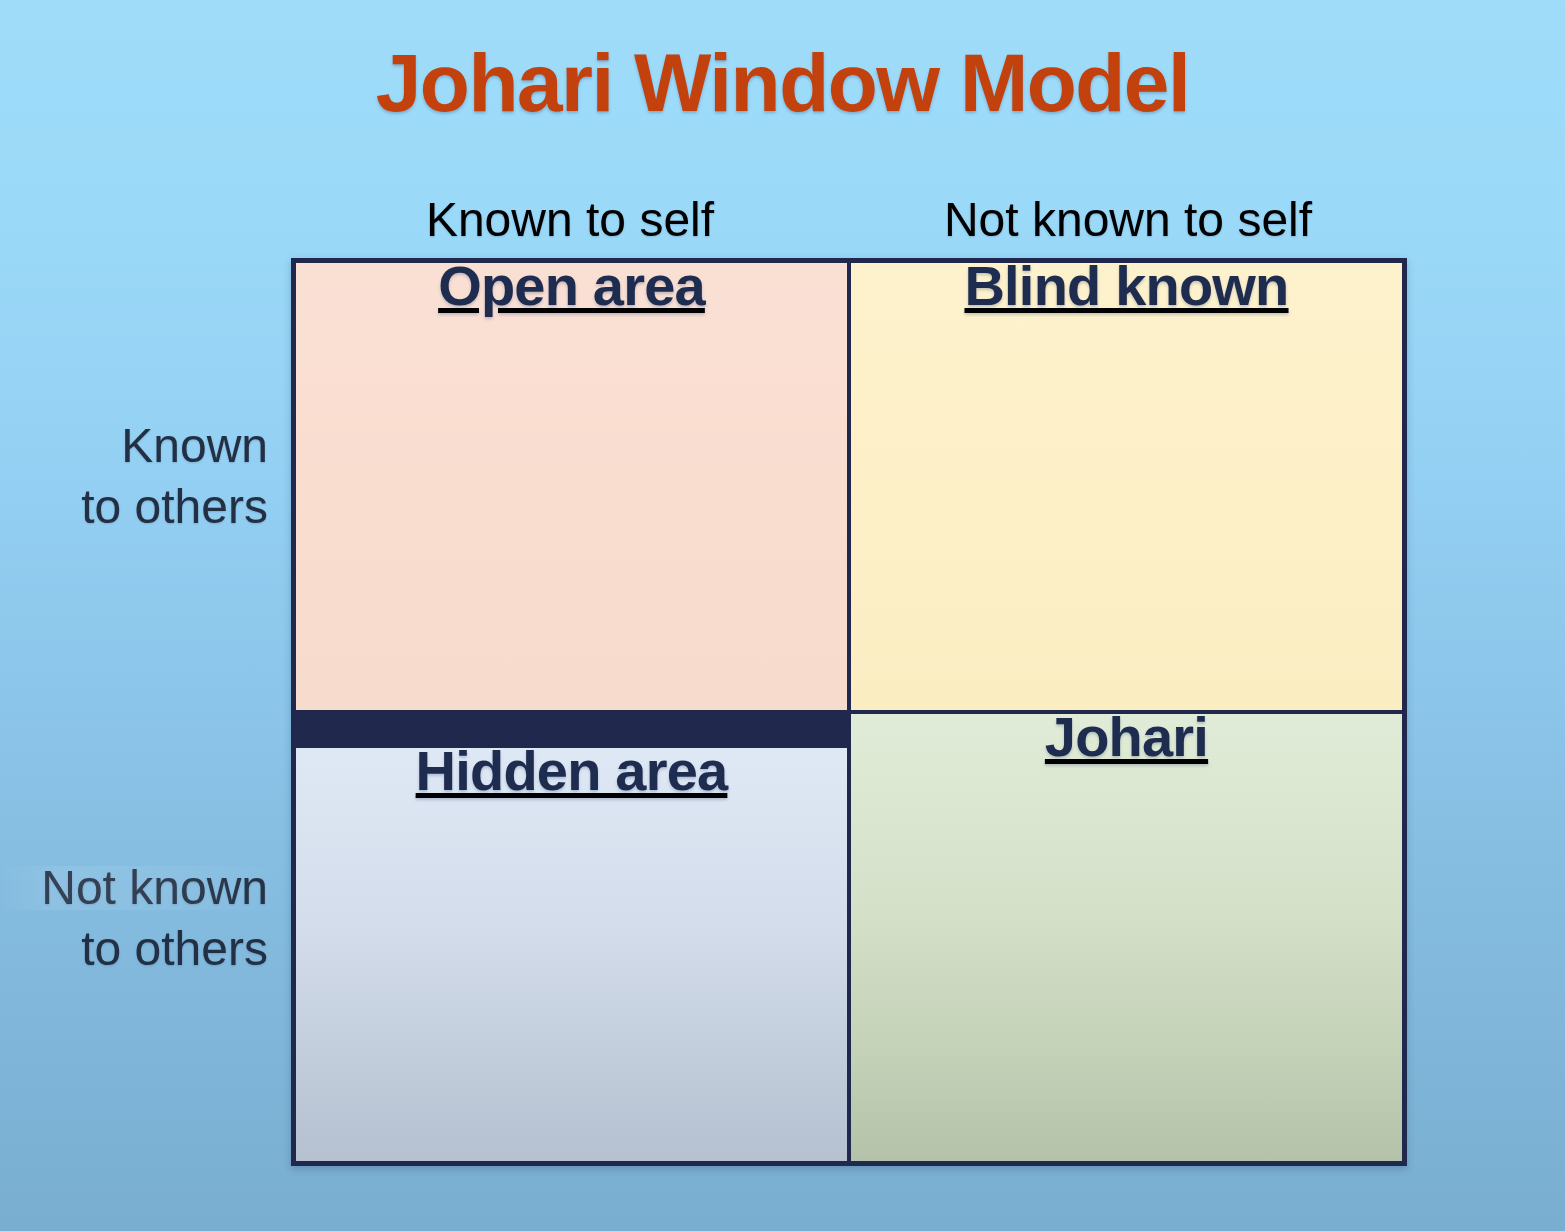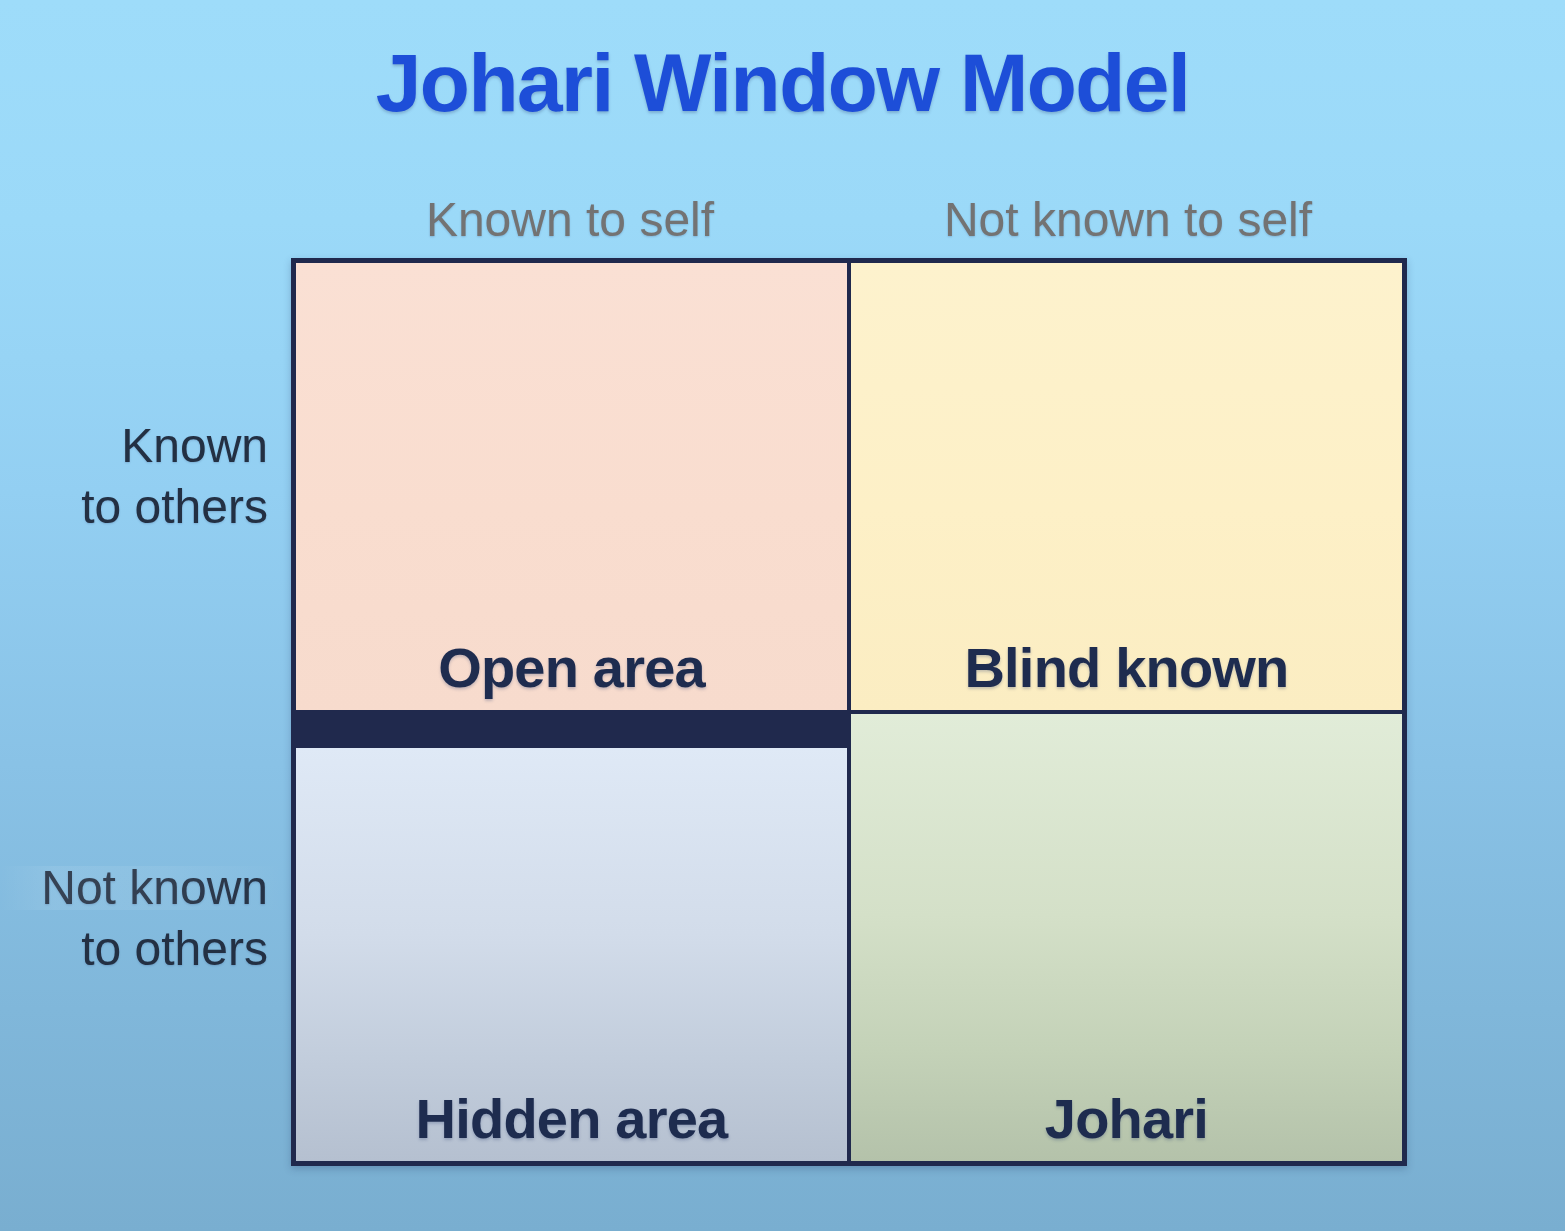--- a/index.html
+++ b/index.html
@@ -27,32 +27,32 @@
   
   #page-title {
     position:absolute;
     left:0;
     top:36px;
     width:1565px;
     text-align:center;
     font-size:82px;
     font-weight:bold;
     letter-spacing:-1.5px;
-    color:#1d4ed8;
+    color:#c2410c;
     text-shadow:0 2px 3px rgba(40,60,110,0.28);
     white-space:nowrap;
   }
 
   
   .col-header {
     position:absolute;
     top:192px;
     font-size:48px;
     font-weight:normal;
-    color:#737373;
+    color:#000000;
     white-space:nowrap;
     text-align:center;
     text-shadow:0 1px 2px rgba(40,60,110,0.22);
   }
   #col-header-known       { left:291px;  width:558px; }
   #col-header-not-known   { left:849px;  width:558px; }
 
   
   .row-header {
     position:absolute;
@@ -81,23 +81,24 @@
     display:grid;
     grid-template-columns:1fr 1fr;
     grid-template-rows:1fr 1fr;
     gap:4px;
     box-shadow:0 3px 7px rgba(30,50,95,0.25);
   }
 
   .quadrant {
     position:relative;
     display:flex;
-    align-items:flex-end;
+    align-items:flex-start;
     justify-content:center;
     overflow:hidden;
+    text-decoration:underline;
   }
 
   .quadrant-label {
     font-size:56px;
     font-weight:bold;
     letter-spacing:-0.8px;
     color:#1e2c4f;
     text-shadow:0 2px 3px rgba(40,60,110,0.25);
     white-space:nowrap;
     transform:translateY(-10px);

